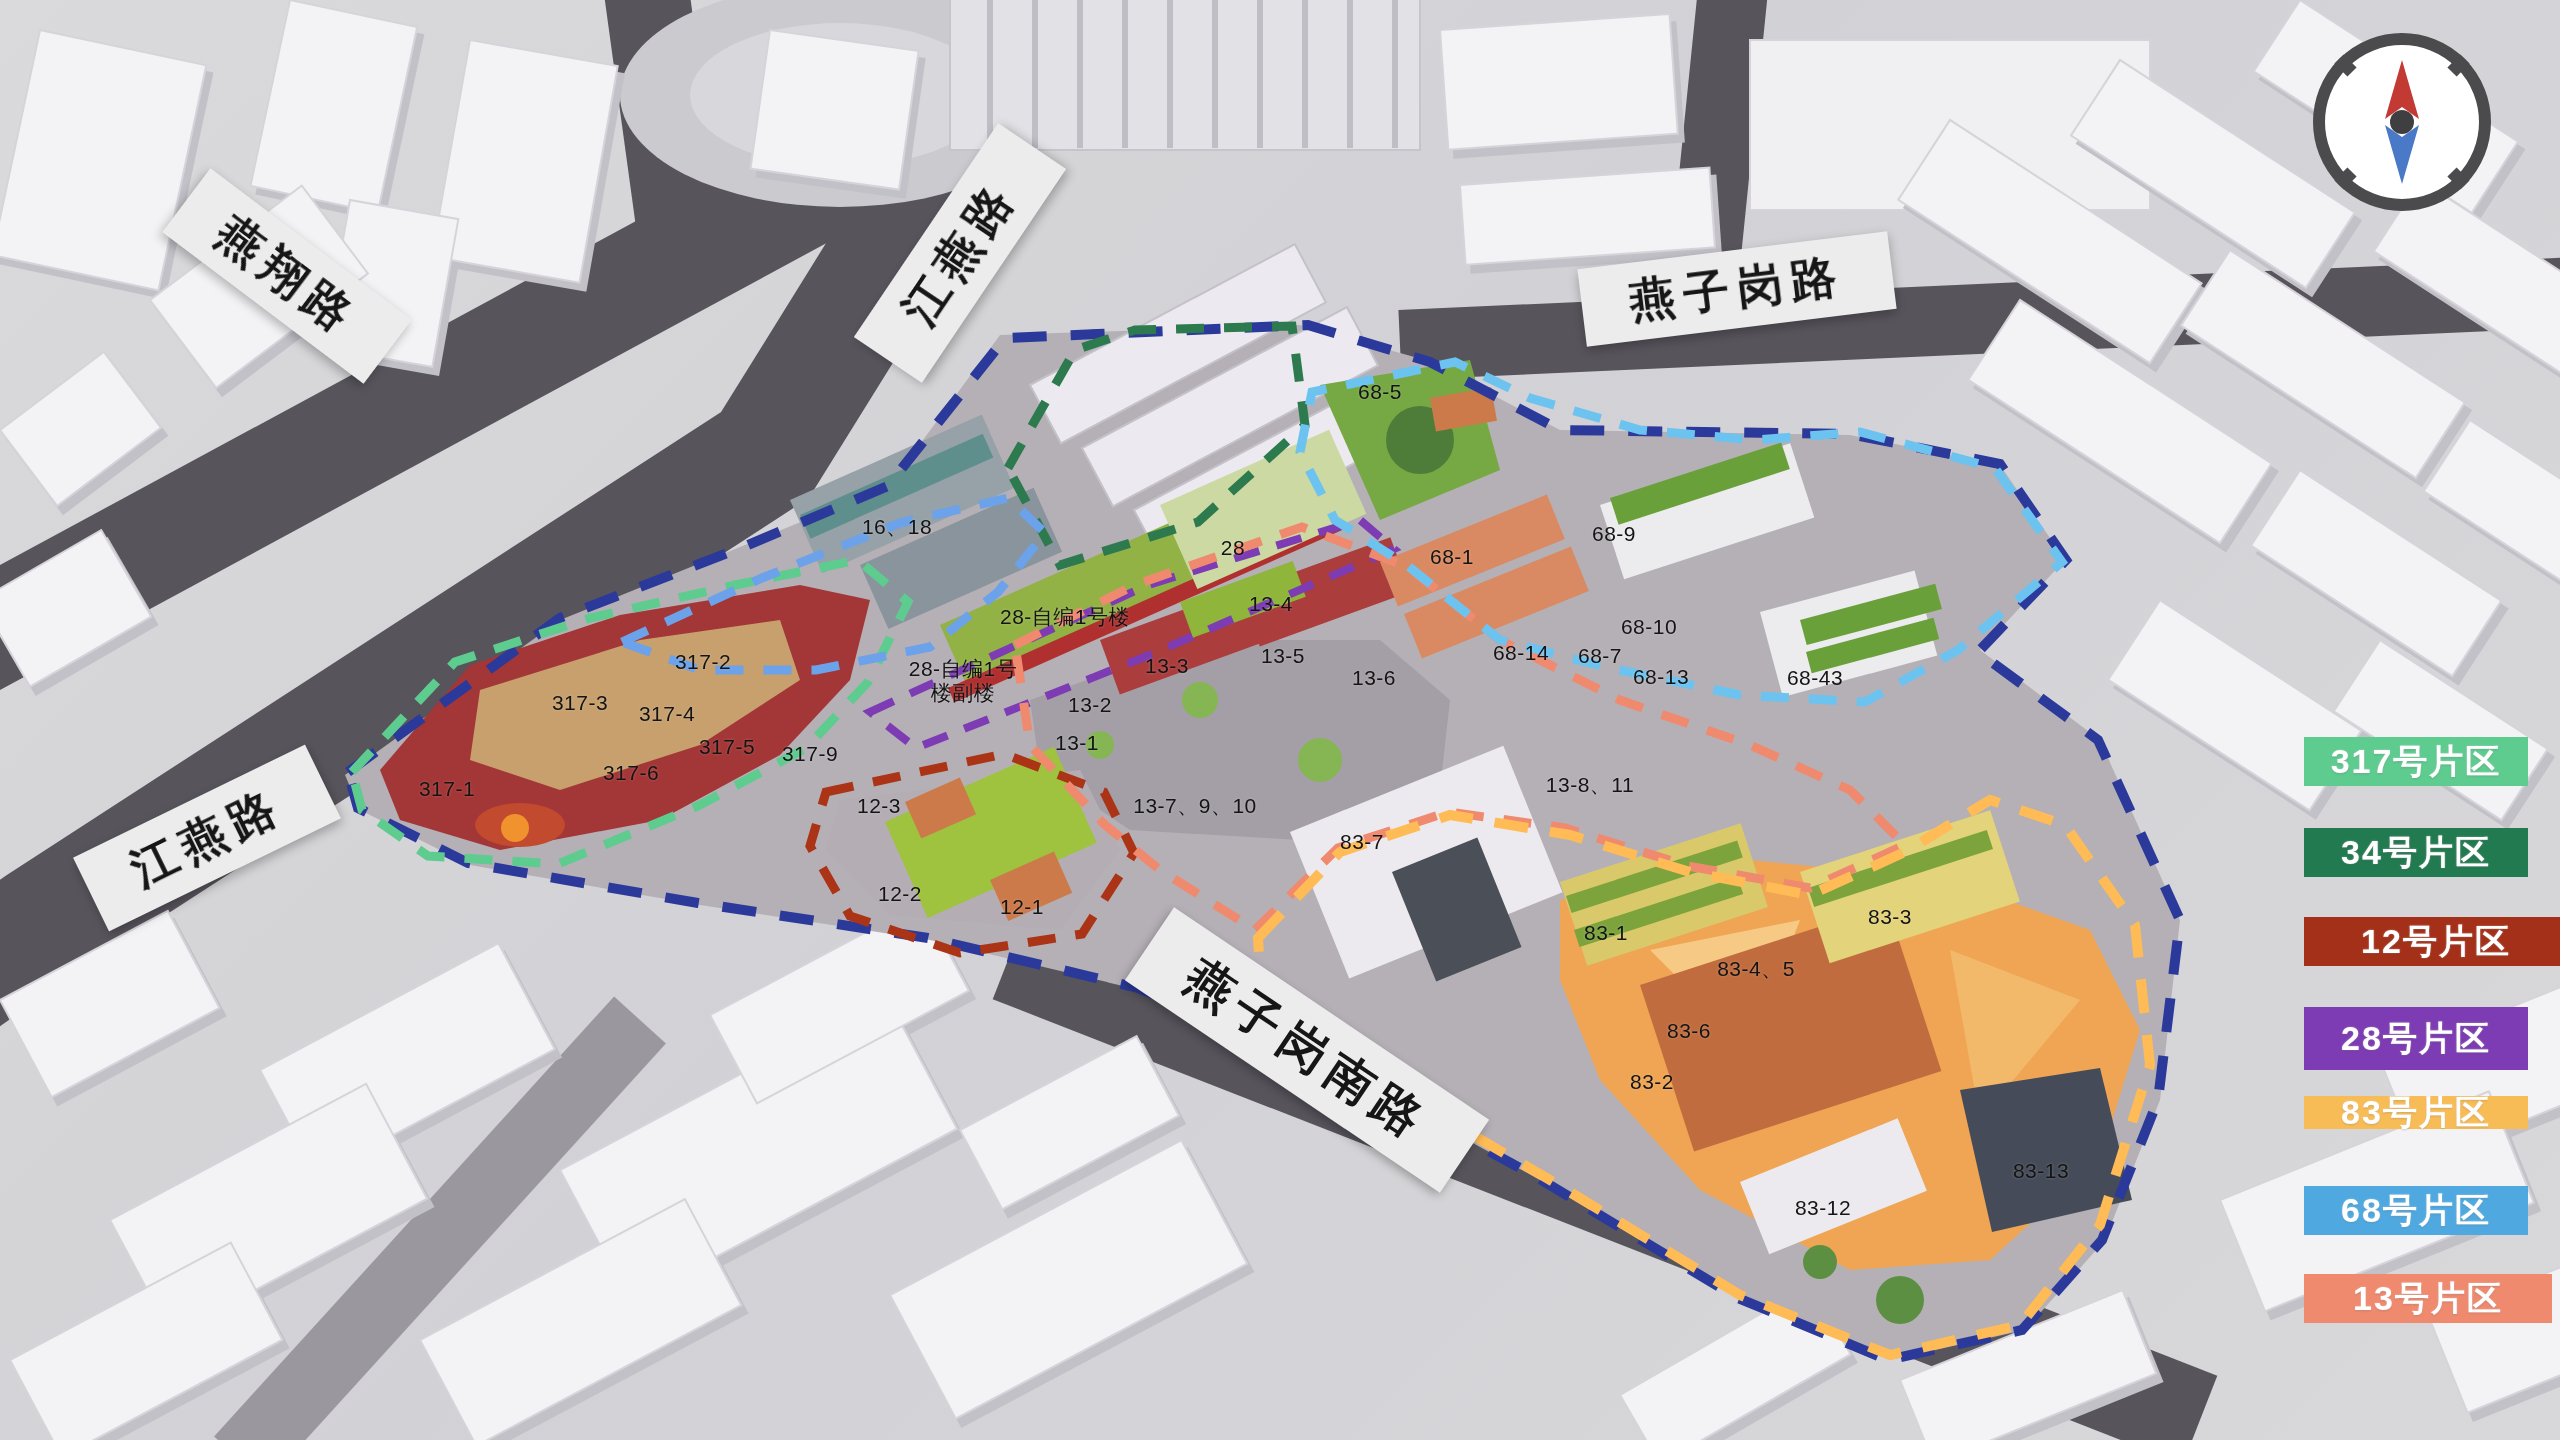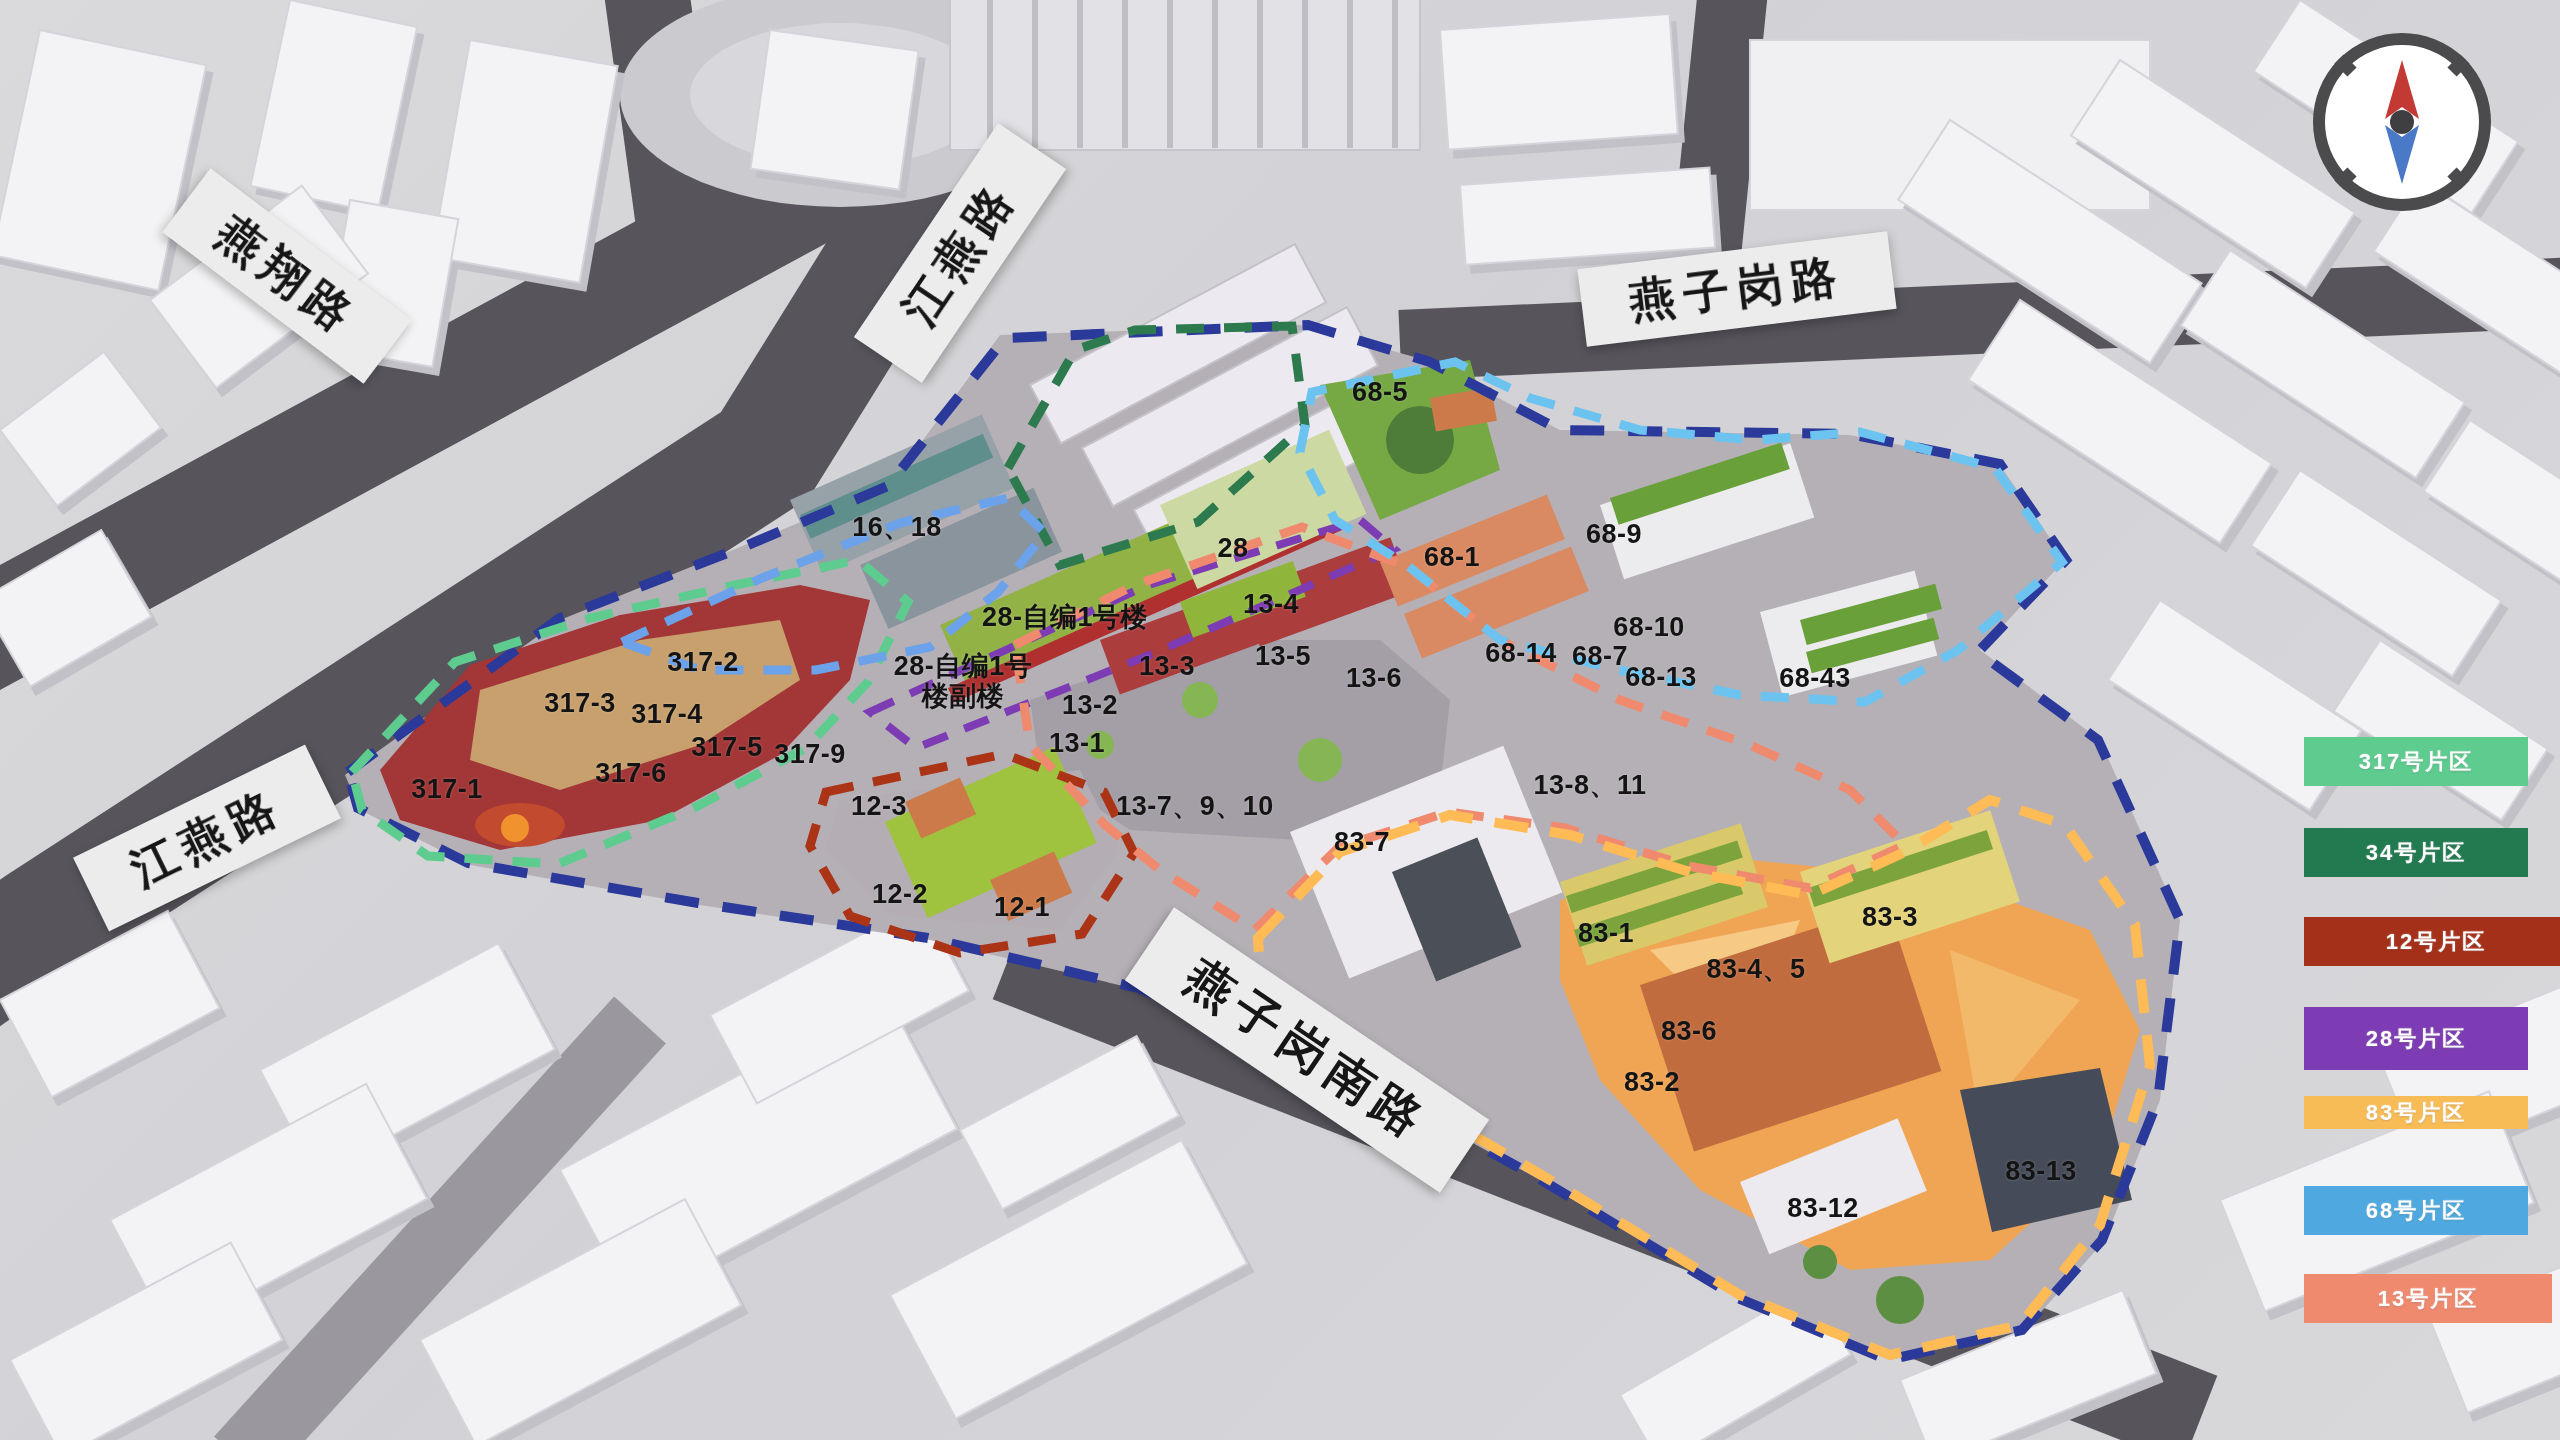--- a/index.html
+++ b/index.html
@@ -1,28 +1,28 @@
 <!DOCTYPE html>
 <html><head>
 <meta charset="utf-8">
 <style>
   html,body{margin:0;padding:0;background:#d6d6d8;}
   #stage{position:relative;width:2560px;height:1440px;overflow:hidden;
     font-family:"Liberation Sans","DejaVu Sans",sans-serif;
     background:linear-gradient(135deg,#dadadc 0%,#d2d1d5 45%,#d8d7da 100%);}
   #scene{position:absolute;left:0;top:0;}
   .map-label{position:absolute;transform:translate(-50%,-50%);
-    font-weight:bold;font-size:27px;color:#141414;white-space:pre-line;
+    font-weight:normal;font-size:21px;color:#141414;white-space:pre-line;
     text-align:center;line-height:1.12;letter-spacing:.5px;z-index:30;
     text-shadow:0 0 3px rgba(255,255,255,.25);}
   .road-plate{position:absolute;display:flex;align-items:center;justify-content:center;
     background:#ececec;color:#161616;font-weight:bold;letter-spacing:8px;
     box-shadow:0 4px 10px rgba(0,0,0,.28);z-index:25;}
   .legend-item{position:absolute;display:flex;align-items:center;justify-content:center;
-    color:#fff;font-size:22px;font-weight:600;letter-spacing:2px;z-index:40;
+    color:#fff;font-size:34px;font-weight:600;letter-spacing:2px;z-index:40;
     text-shadow:0 0 2px rgba(255,255,255,.45), 0 1px 2px rgba(0,0,0,.18);}
   #compass{position:absolute;left:2308px;top:28px;width:188px;height:188px;z-index:40;}
 </style>
 </head>
 <body>
 
 <div id="stage">
 
   <svg id="scene" width="2560" height="1440" viewBox="0 0 2560 1440">
     <defs>

